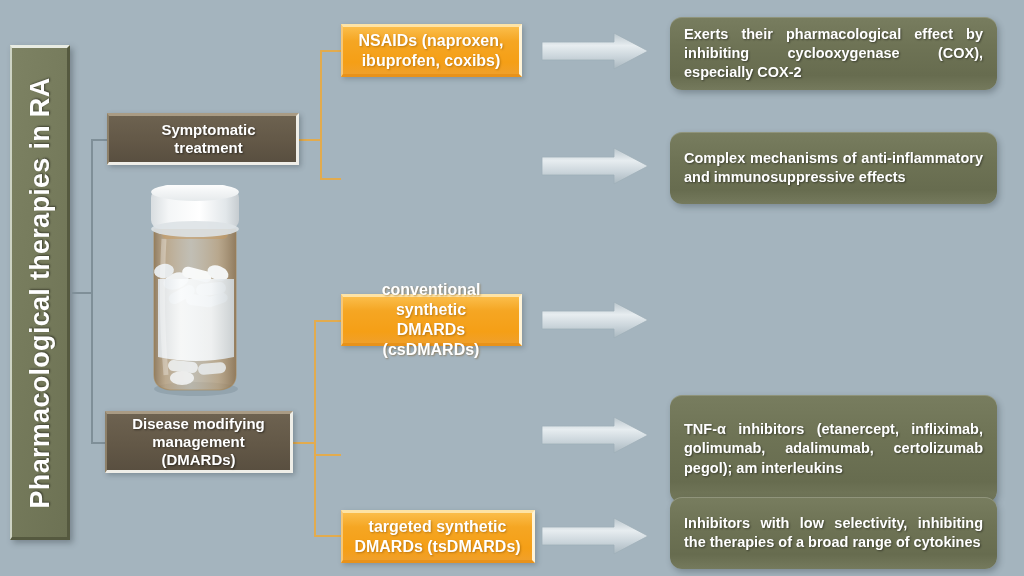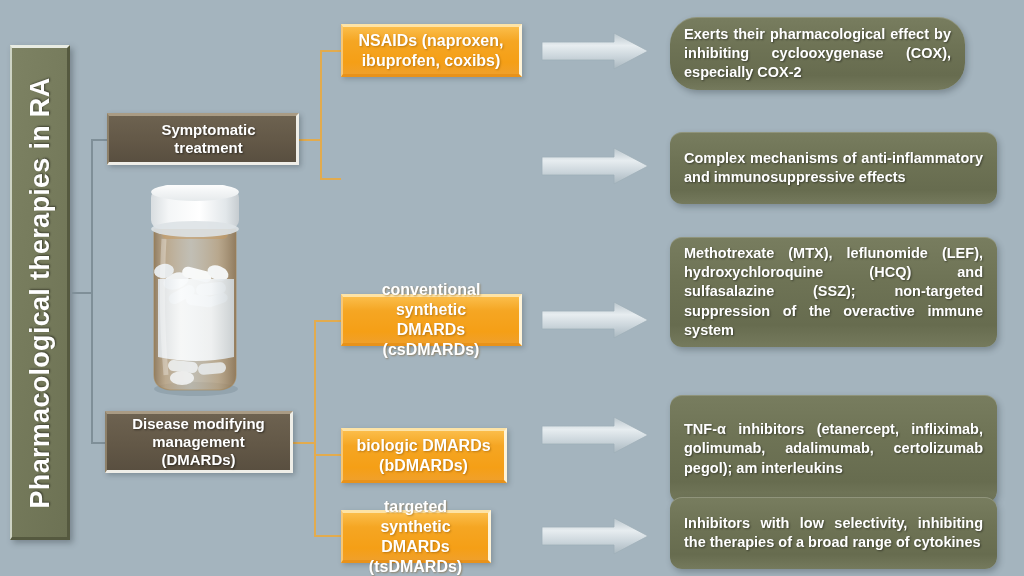--- a/index.html
+++ b/index.html
@@ -240,26 +240,22 @@
     <span style="white-space:pre-line;">NSAIDs (naproxen,
 ibuprofen, coxibs)</span>
   </div>
 
 
   <div class="orange-box" style="left:341px; top:294px; width:181px; height:52px;">
     <span style="white-space:pre-line;">conventional synthetic
 DMARDs (csDMARDs)</span>
   </div>
 
-  <div class="orange-box" style="left:341px; top:428px; width:166px; height:55px;">
-    <span style="white-space:pre-line;">biologic DMARDs
-(bDMARDs)</span>
-  </div>
-
-  <div class="orange-box" style="left:341px; top:510px; width:150px; height:53px;">
+
+  <div class="orange-box" style="left:341px; top:510px; width:194px; height:53px;">
     <span style="white-space:pre-line;">targeted synthetic
 DMARDs (tsDMARDs)</span>
   </div>
 
   <div class="arrow" style="left:540px; top:31px; width:110px; height:40px;">
     <svg width="110" height="40" viewBox="0 0 110 40" xmlns="http://www.w3.org/2000/svg">
       <defs>
         <linearGradient id="arrG" x1="0" y1="0" x2="0" y2="1">
           <stop offset="0%" stop-color="#b9c5cc"></stop>
           <stop offset="35%" stop-color="#e7edf0"></stop>
@@ -288,31 +284,28 @@
       <path d="M2 11 L74 11 L74 2 L108 20 L74 38 L74 29 L2 29 Z" fill="url(#arrG)" stroke="#9fb0b9" stroke-width="0.8"></path>
     </svg>
   </div>
 
   <div class="arrow" style="left:540px; top:516px; width:110px; height:40px;">
     <svg width="110" height="40" viewBox="0 0 110 40" xmlns="http://www.w3.org/2000/svg">
       <path d="M2 11 L74 11 L74 2 L108 20 L74 38 L74 29 L2 29 Z" fill="url(#arrG)" stroke="#9fb0b9" stroke-width="0.8"></path>
     </svg>
   </div>
 
-  <div class="green-box" style="left:670px; top:17px; width:295px; height:73px;border-radius:27px;">
+  <div class="green-box" style="left:670px; top:17px; width:327px; height:73px;">
     <span class="gtxt">Exerts their pharmacological effect by inhibiting cyclooxygenase (COX), especially COX-2</span>
   </div>
 
   <div class="green-box" style="left:670px; top:132px; width:327px; height:72px;">
     <span class="gtxt">Complex mechanisms of anti-inflammatory and immunosuppressive effects</span>
   </div>
 
-  <div class="green-box" style="left:670px; top:237px; width:327px; height:110px;">
-    <span class="gtxt">Methotrexate (MTX), leflunomide (LEF), hydroxychloroquine (HCQ) and sulfasalazine (SSZ); non-targeted suppression of the overactive immune system</span>
-  </div>
 
   <div class="green-box" style="left:670px; top:395px; width:327px; height:108px;">
     <span class="gtxt">TNF-α inhibitors (etanercept, infliximab, golimumab, adalimumab, certolizumab pegol); am interleukins</span>
   </div>
 
   <div class="green-box" style="left:670px; top:497px; width:327px; height:72px;">
     <span class="gtxt">Inhibitors with low selectivity, inhibiting the therapies of a broad range of cytokines</span>
   </div>
 
 </div>

